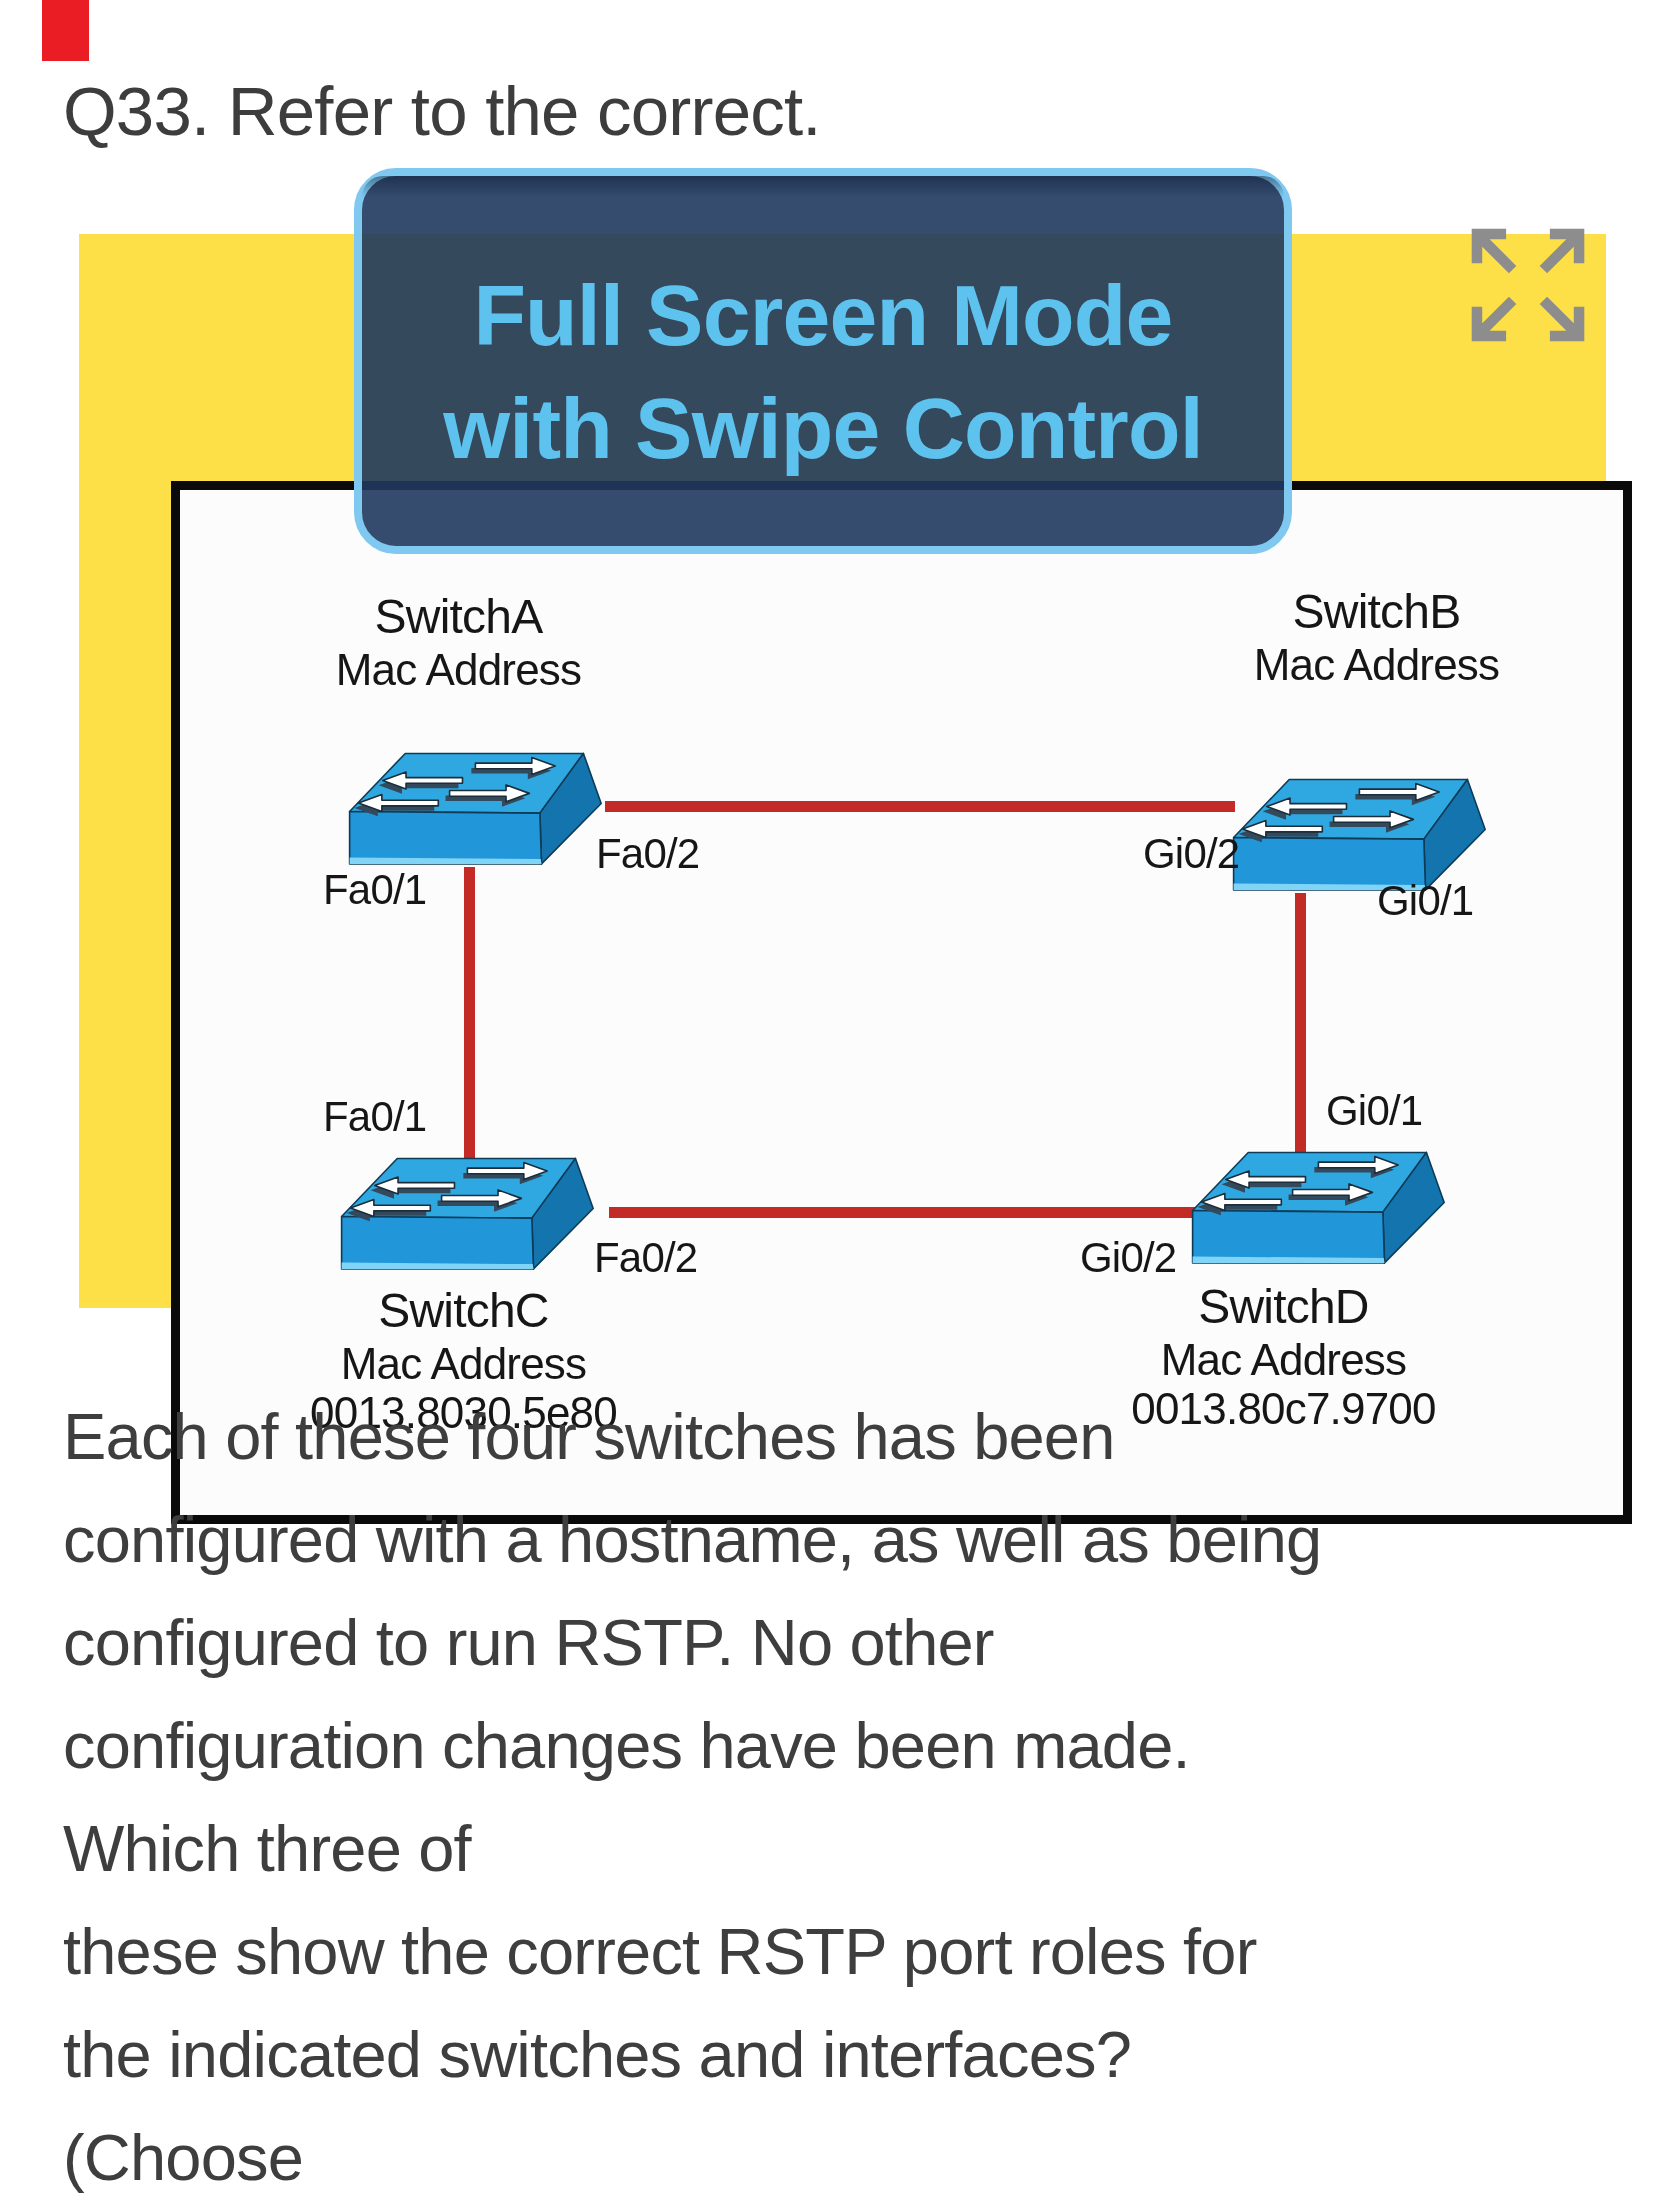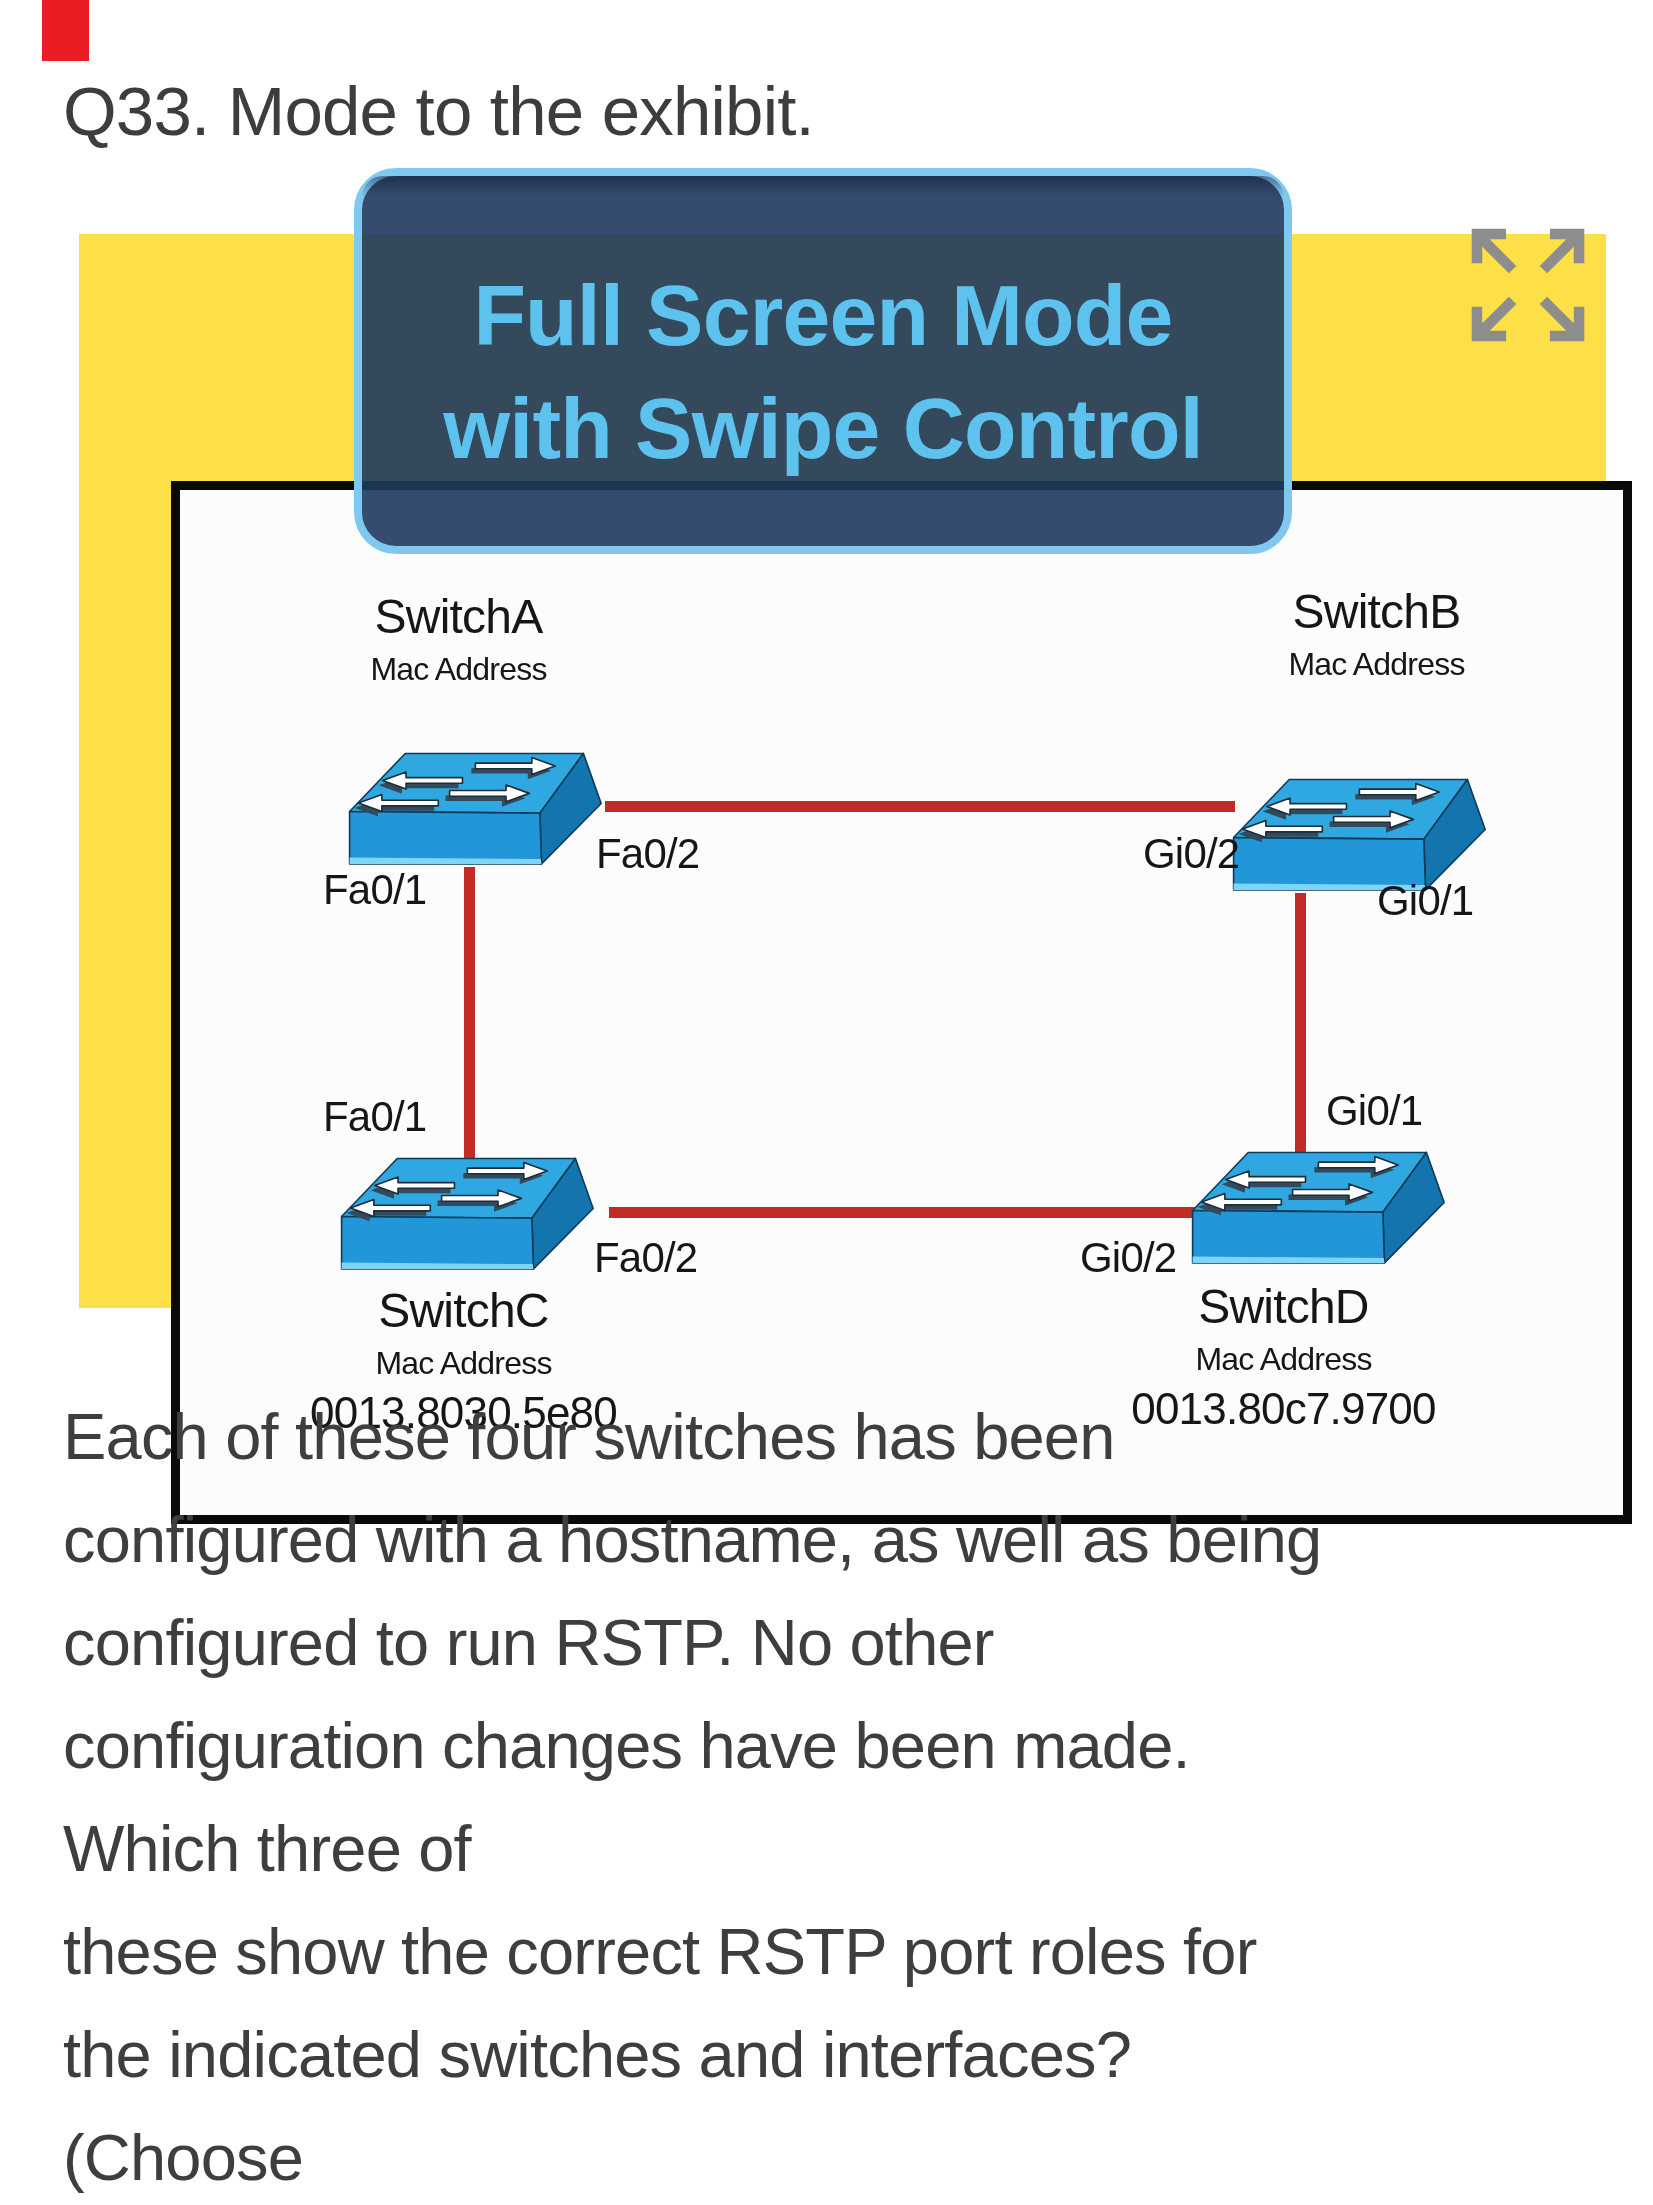--- a/index.html
+++ b/index.html
@@ -20,21 +20,21 @@
   
   .exhibit{position:absolute; left:79px; top:234px; width:1527px; height:1074px; background:#fde047;}
   .frame{
     position:absolute; left:92px; top:247px; width:1443px; height:1025px;
     border:9.7px solid #0a0a0a; background:#fcfcfc;
   }
 
   
   .swlabel{position:absolute; width:355px; text-align:center; color:#161616;}
   .swlabel .nm{font-size:48px; line-height:55px; letter-spacing:-0.8px;}
-  .swlabel .ml{font-size:32px; line-height:51px; letter-spacing:-0.8px;}
+  .swlabel .ml{font-size:44px; line-height:51px; letter-spacing:-0.8px;}
   .swlabel .mv{font-size:44px; line-height:48px; letter-spacing:-0.8px;}
   .lab-a{left:202px; top:355px;}
   .lab-b{left:1120px; top:350px;}
   .lab-c{left:207px; top:1049px;}
   .lab-d{left:1027px; top:1045px;}
 
   
   .plabel{position:absolute; font-size:42px; line-height:45px; color:#161616; letter-spacing:-0.8px;}
   .p-a1{left:244px;  top:633px;}
   .p-a2{left:517px;  top:597px;}
@@ -88,21 +88,21 @@
     letter-spacing:-0.8px; white-space:pre-line;
   }
 </style>
 </head>
 <body>
 
 <div class="page">
 
   <div class="red-marker"></div>
 
-  <h1 class="title">Q33. Mode to the exhibit.</h1>
+  <h1 class="title">Q33. Refer to the correct.</h1>
 
   <svg width="0" height="0" style="position:absolute" aria-hidden="true">
     <defs>
       <g id="swicon">
         <polygon points="71,3 292,3 238,77 2,75" fill="#2fa8e1" stroke="#0e3c58" stroke-width="2" stroke-linejoin="round"></polygon>
         <polygon points="292,3 314,65 240,140 238,77" fill="#1474ad" stroke="#0e3c58" stroke-width="2" stroke-linejoin="round"></polygon>
         <polygon points="2,75 238,77 240,140 2,140" fill="#2196d8" stroke="#0e3c58" stroke-width="2" stroke-linejoin="round"></polygon>
         <polygon points="2,132 239,134 240,140 2,140" fill="#7fd4f7" stroke="none"></polygon>
 
         <path d="M0,8 L70,8 L70,1 L99,11.5 L70,22 L70,15 L0,15 Z" transform="translate(153,13)" fill="#35495c"></path>

